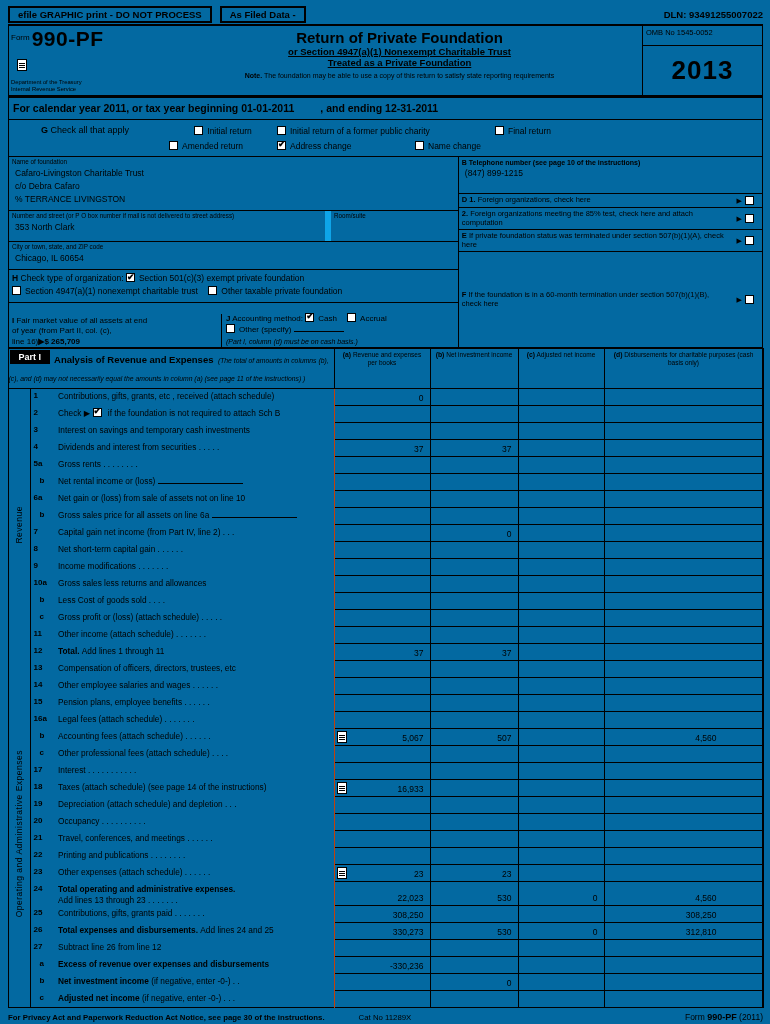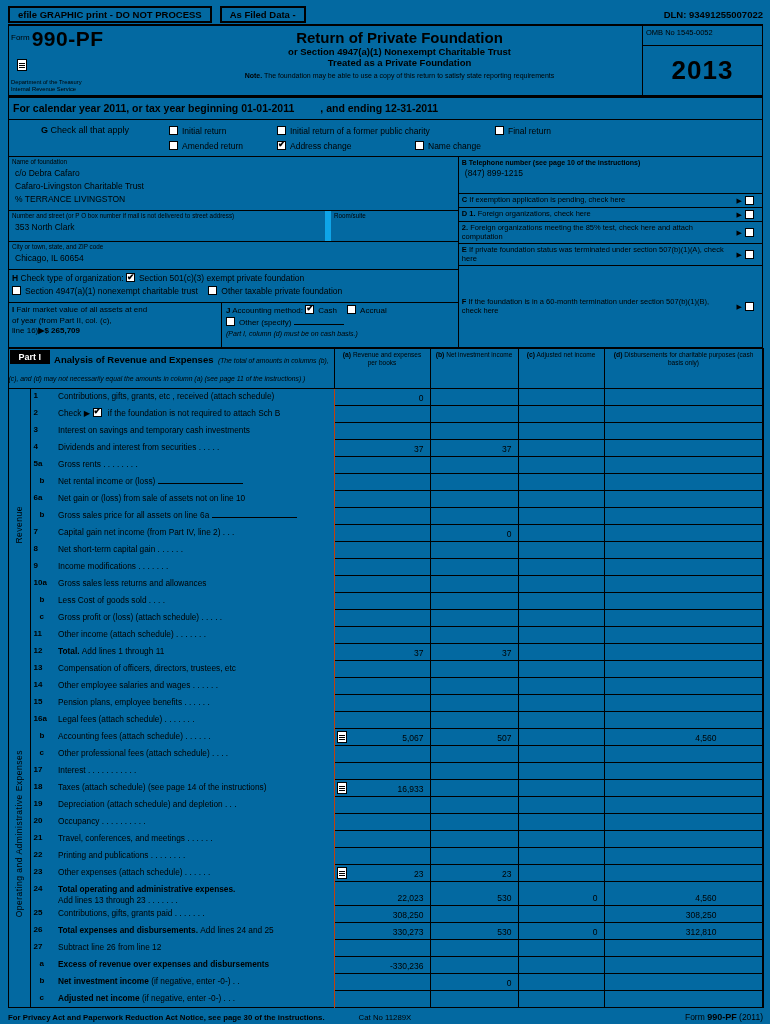--- a/index.html
+++ b/index.html
@@ -14,57 +14,57 @@
 
   
   .formhead { display:flex; border-bottom:3px solid #000; min-height:72px; border-left:1.5px solid #000; border-right:1.5px solid #000; }
   .fh-left { width:148px; position:relative; padding:1px 0 0 2px; }
   .fh-formword { font-size:8px; vertical-align:6px; margin-right:2px; }
   .fh-formnum { font-size:21px; font-weight:700; letter-spacing:.5px; }
   .fh-left .attach-icon { position:absolute; left:8px; top:33px; }
   .fh-dept { position:absolute; left:2px; bottom:2px; font-size:5.8px; line-height:7px; }
   .fh-center { flex:1; text-align:center; padding-top:3px; }
   .fh-title { font-size:15px; font-weight:700; }
-  .fh-sub { font-size:9.5px; font-weight:700; line-height:11px; }
+  .fh-sub { font-size:9.5px; font-weight:700; line-height:11px;text-decoration:underline; }
   .fh-note { font-size:7px; margin-top:4px; }
   .fh-right { width:120px; border-left:1.5px solid #000; display:flex; flex-direction:column; }
   .fh-omb { font-size:7.5px; padding:2px 3px 8px 3px; border-bottom:1.5px solid #000; }
   .fh-year { flex:1; display:flex; align-items:center; justify-content:center; font-size:26px; font-weight:700; letter-spacing:1px; }
 
   .formbody { border-left:1.5px solid #000; border-right:1.5px solid #000; width:755px; }
 
   .calline { font-weight:700; font-size:10.5px; padding:4px 2px 5px 4px; border-bottom:1.5px solid #000; }
   .cal2 { margin-left:26px; }
 
   .gsec { display:flex; font-size:8.5px; padding:3px 0 3px 4px; border-bottom:1.5px solid #000; }
   .g-label { width:128px; font-size:9px; padding-top:2px;margin-left:28px; }
   .g-rows { flex:1; }
   .g-row { display:flex; height:15px; align-items:center; }
   .g-item { display:flex; align-items:center; }
-  #g-row-1 .g-item:nth-child(1){ width:108px; } #g-row-1 .g-item:nth-child(2){ width:218px; }
+  #g-row-1 .g-item:nth-child(1){ width:108px;justify-content:center; } #g-row-1 .g-item:nth-child(2){ width:218px; }
   #g-row-2 .g-item:nth-child(1){ width:108px; } #g-row-2 .g-item:nth-child(2){ width:138px; }
 
   .cb { display:inline-block; width:9px; height:9px; border:1px solid #000; margin-right:4px; position:relative; background:#fff; flex:none; vertical-align:-1px; }
   .cb.checked::after { content:"\2714"; position:absolute; left:0; top:-3px; font-size:9px; font-weight:700; }
 
   
   .entity { display:flex; border-bottom:1.5px solid #000; }
   .ent-left { width:450px; }
   .ent-right { width:305px; border-left:1px solid #000; display:flex; flex-direction:column; }
   .lbl { font-size:6.3px; padding:1px 0 0 3px; line-height:7.5px; }
   .lblb { font-size:7px; font-weight:700; padding:2px 0 0 3px; }
   .val { font-size:8.5px; padding:2px 0 1px 6px; line-height:10px; }
   .ent-row { border-bottom:1px solid #000; }
   .ent-name { height:54px; }
   .ent-street { height:31px; display:flex; }
   .ent-street-main { width:322px; border-right:6px solid #0ea5e9; }
   .ent-room { flex:1; }
   .ent-city { height:28px; }
   .ent-h { height:33px; font-size:8.5px; padding:2px 0 0 3px; line-height:13px; }
-  .ent-ij { height:44px; display:flex; border-bottom:none; }
+  .ent-ij { height:44px; display:flex; border-bottom:none;align-items:flex-end; }
   .ent-i { width:213px; border-right:1px solid #000; font-size:8px; padding:2px 0 0 3px; line-height:10.5px; }
   .ent-j { flex:1; font-size:8px; padding:2px 0 0 4px; line-height:11.5px; }
   .ital { font-style:italic; font-size:7px; }
   .ent-a { height:50px; }
   .ent-b { height:37px; }
   .cdline { display:flex; align-items:center; font-size:7.5px; padding:2px 4px 2px 3px; border-bottom:1px solid #000; }
   .cdline:last-child { border-bottom:none; flex:1; }
   .cd-text { flex:1; line-height:8.5px; padding-right:3px; }
   .arrowbox { display:flex; align-items:center; gap:3px; margin-left:3px; flex:none; }
   .arrow { font-size:7px; line-height:7px; }
@@ -174,22 +174,22 @@
               <span>Name change</span>
             </span>
           </div>
       </div>
     </div>
 
     <div class="entity">
       <div class="ent-left">
         <div class="ent-row ent-name">
           <div class="lbl">Name of foundation</div>
+          <div class="val">Cafaro-Livingston Charitable Trust</div>
           <div class="val">c/o Debra Cafaro</div>
-          <div class="val">Cafaro-Livingston Charitable Trust</div>
           <div class="val">% TERRANCE LIVINGSTON</div>
         </div>
         <div class="ent-row ent-street">
           <div class="ent-street-main">
             <div class="lbl">Number and street (or P O box number if mail is not delivered to street address)</div>
             <div class="val">353 North Clark</div>
           </div>
           <div class="ent-room">
               <div class="lbl">Room/suite</div>
             </div>
@@ -222,27 +222,20 @@
             </div>
             <div><span class="cb"></span><span>Other (specify)</span><span class="writein w50"></span></div>
             <div class="ital">(Part I, column (d) must be on cash basis.)</div>
           </div>
         </div>
       </div>
       <div class="ent-right">
         <div class="ent-rrow ent-b" style="border-bottom:1px solid #000;">
           <div class="lblb"><b>B</b> <span>Telephone number (see page 10 of the instructions)</span></div>
           <div class="val">(847) 899-1215</div>
-        </div>
-        <div class="cdline">
-          <span class="cd-text"><b>C</b> <span>If exemption application is pending, check here</span></span>
-          <span class="arrowbox">
-              <span class="arrow">▶</span>
-              <span class="cb"></span>
-            </span>
         </div>
         <div class="cdline">
           <span class="cd-text"><b>D 1.</b> <span>Foreign organizations, check here</span></span>
           <span class="arrowbox">
               <span class="arrow">▶</span>
               <span class="cb"></span>
             </span>
         </div>
         <div class="cdline">
           <span class="cd-text"><b>2.</b> <span>Foreign organizations meeting the 85% test, check here and attach computation</span></span>

